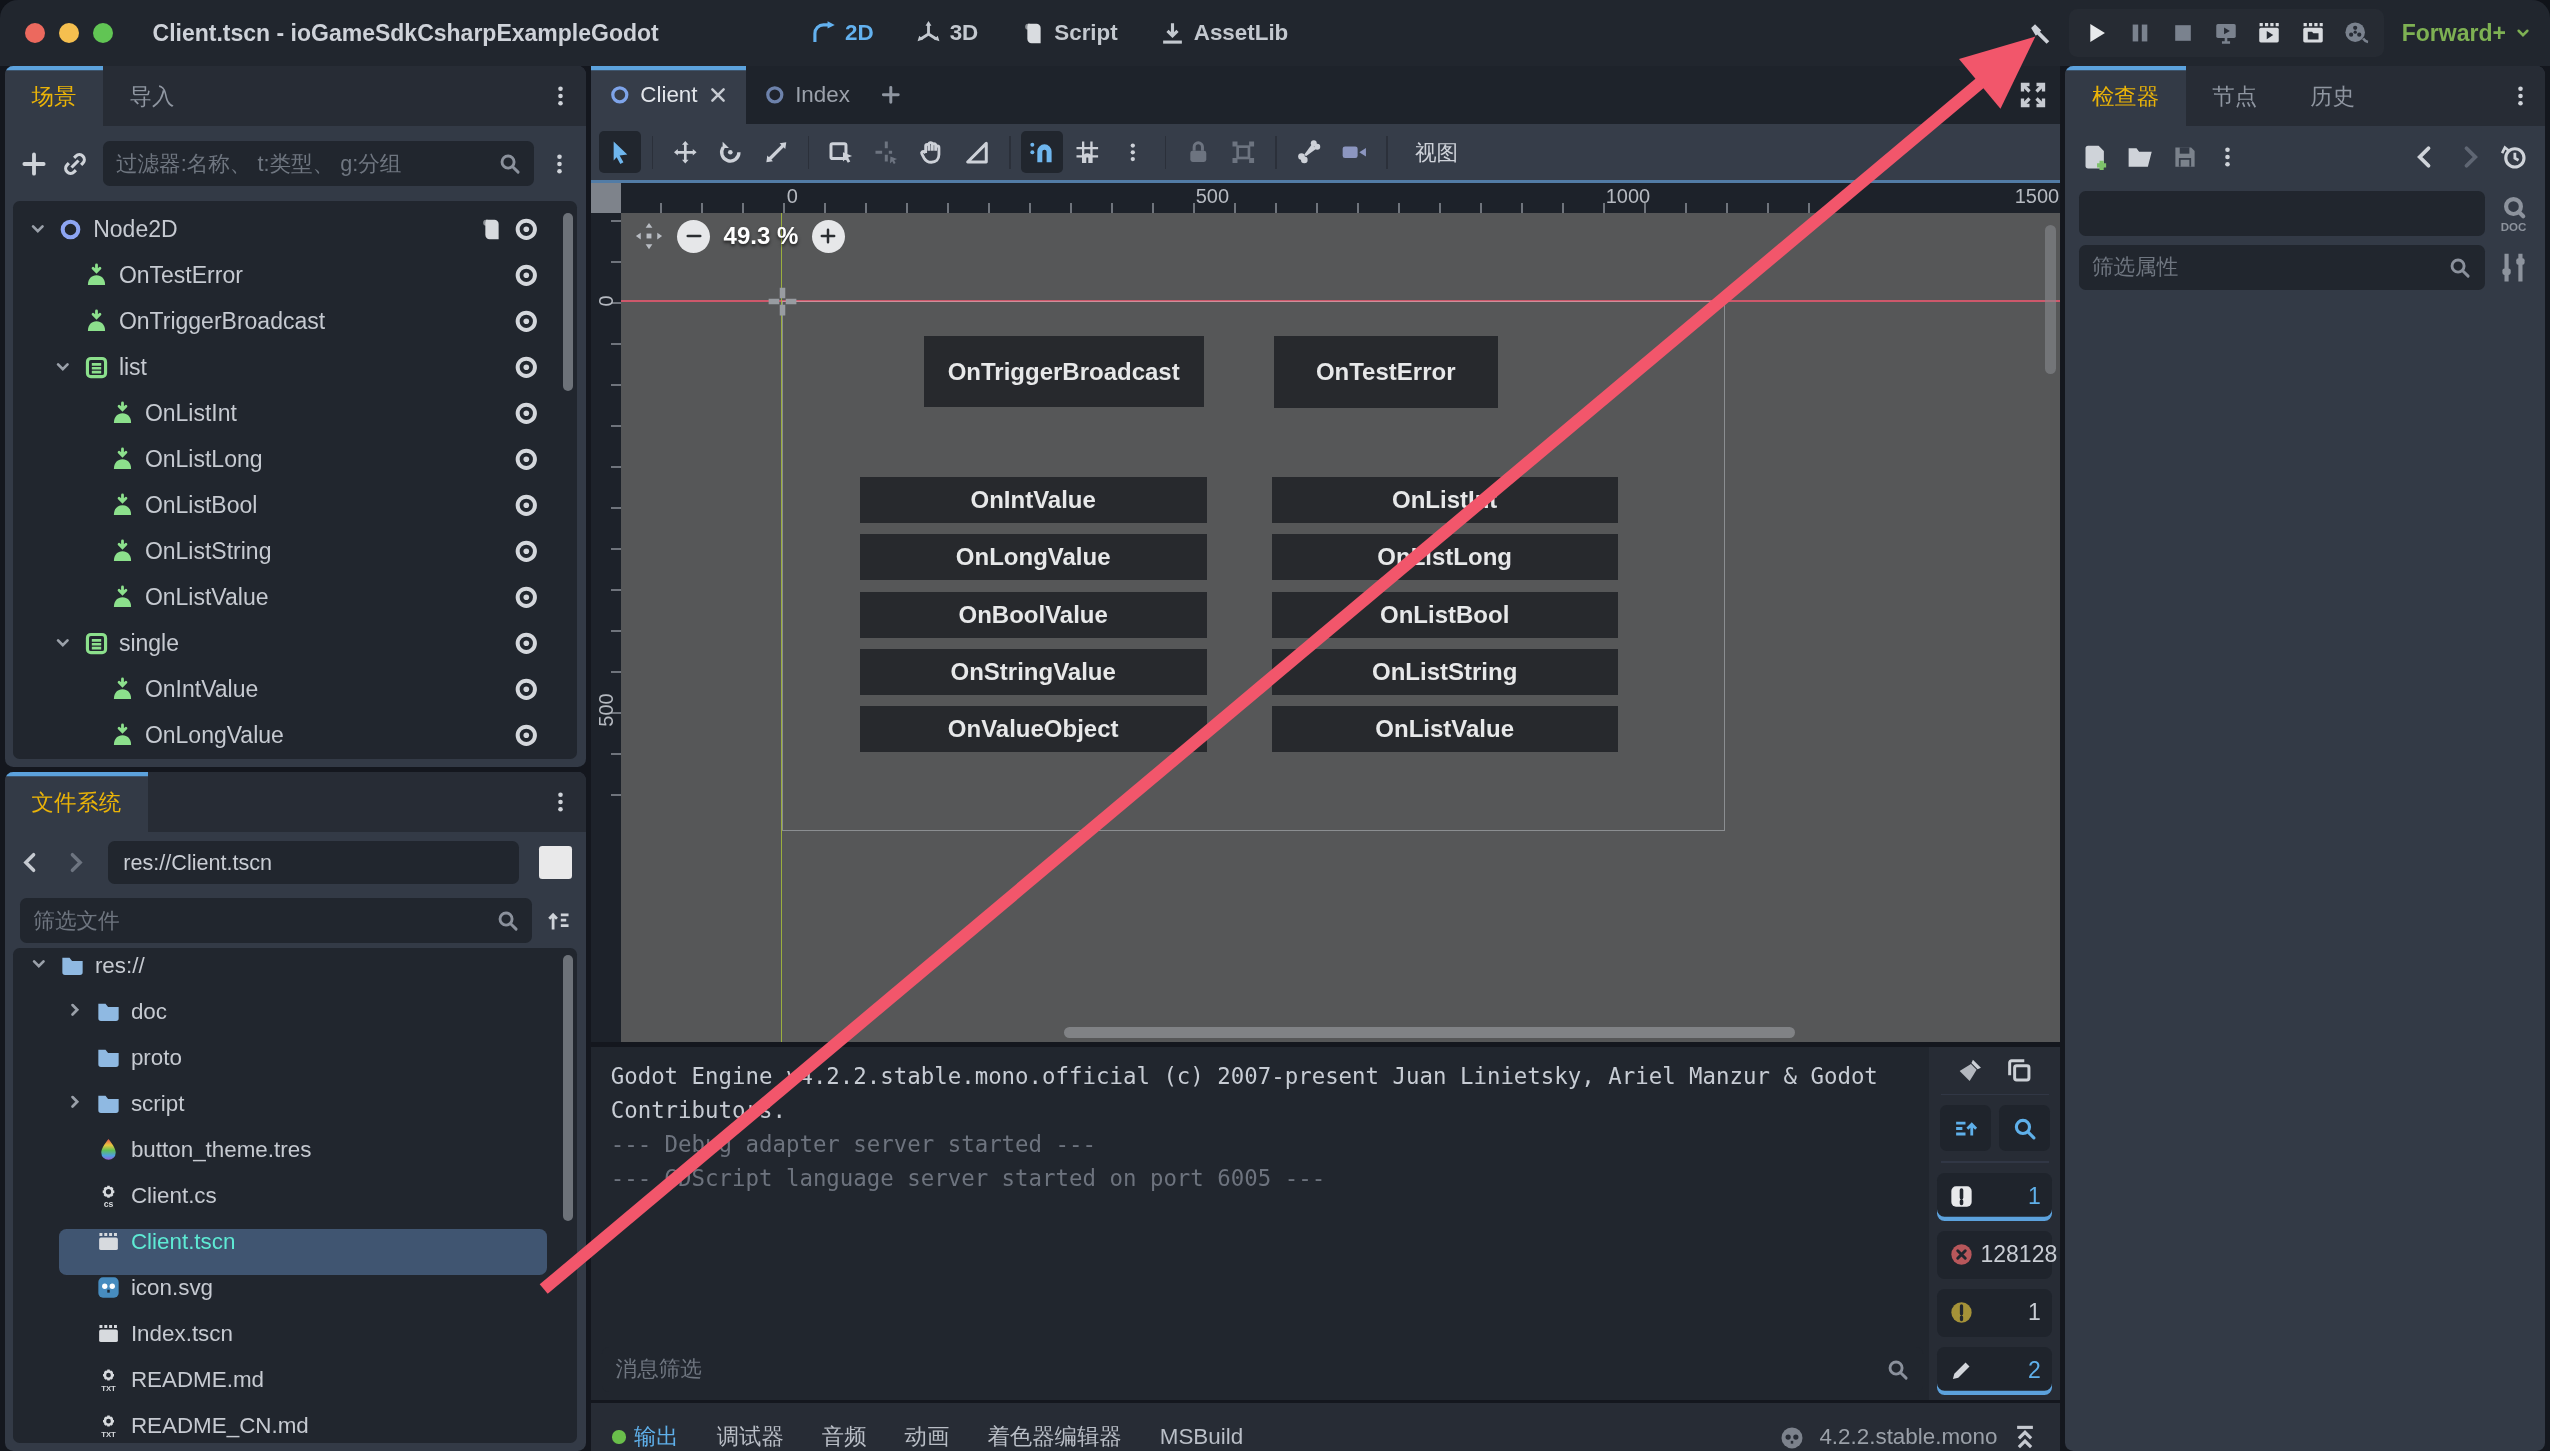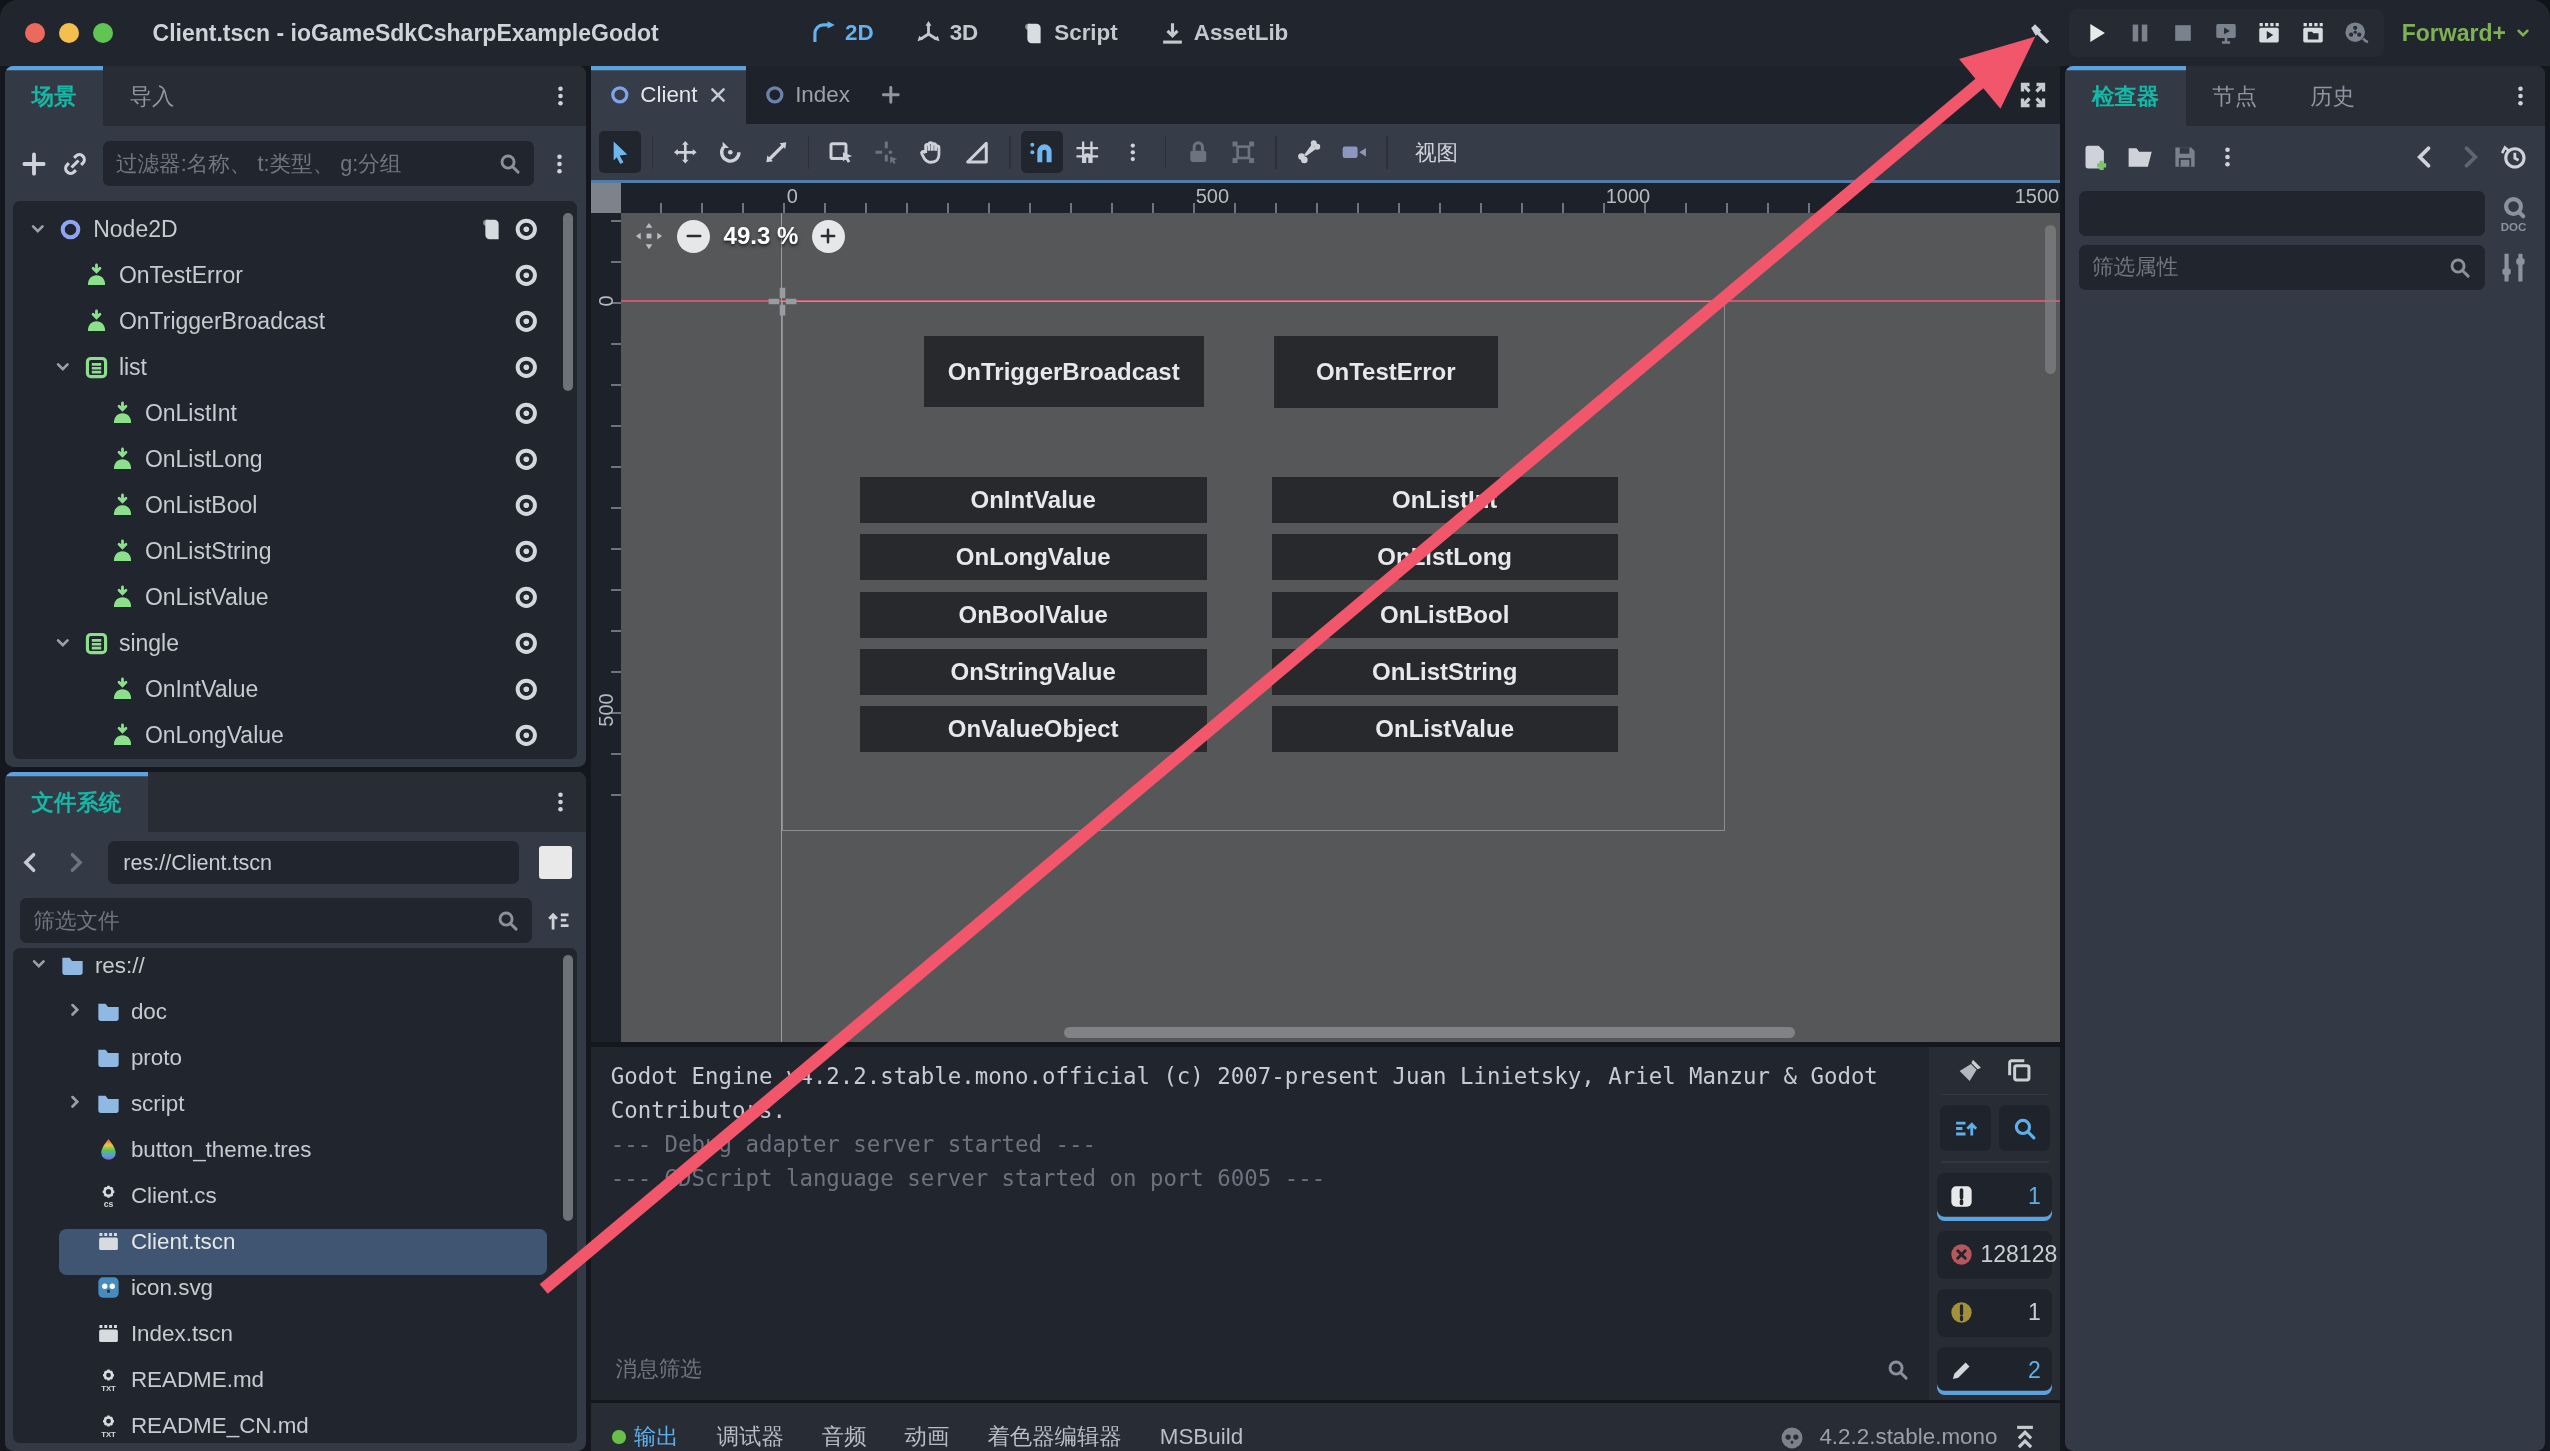--- a/index.html
+++ b/index.html
@@ -32,41 +32,41 @@
   
   .main { display:flex; height:1385px; }
   .dock-left { width:589px; display:flex; flex-direction:column; gap:5px; padding:0 3.3px 0 5px; flex:none; }
   .dock-right { width:488px; display:flex; flex-direction:column; padding:0 5px 0 3.3px; flex:none; }
   .panel { background:#333a46; border-radius:8.3px; overflow:hidden; display:flex; flex-direction:column; }
   .scene-panel { height:701px; flex:none; }
   .fs-panel, .ins-panel { flex:1; }
 
   .phead { height:60px; background:#272c35; display:flex; position:relative; flex:none; }
   .ptab { padding:0 26.6px; display:flex; align-items:center; font-size:22.4px; color:#8f96a1; }
-  .ptab.active { background:#333a46; color:#14b8a6; box-shadow:inset 0 4.2px 0 #5ca2dd;font-weight:bold; }
+  .ptab.active { background:#333a46; color:#eab308; box-shadow:inset 0 4.2px 0 #5ca2dd; }
   .phead .menu-dots { position:absolute; right:13.3px; top:50%; transform:translateY(-50%); color:#cfd3d9; width:23px; height:25px; }
 
   .ptools { height:75px; display:flex; align-items:center; gap:13.3px; padding:0 15px; flex:none; }
   .tool-ic { width:28px; height:28px; color:#cfd3d9; flex:none; }
   .filter-box { flex:1; height:45px; background:#21262e; border-radius:6.6px; display:flex; align-items:center; padding:0 13.3px; gap:8.3px; }
   .filter-box input { all:unset; flex:1; color:#c9cdd4; font-size:21.6px; min-width:0; }
   .filter-box input::placeholder { color:#6f7680; }
   .filter-box .ic { width:23px; height:23px; color:#8b919c; flex:none; }
 
   .tree { flex:1; background:#21262e; margin:0 8.3px 8.3px; border-radius:6.6px; position:relative; padding-top:5px; overflow:hidden; }
   .trow { height:46px; display:flex; align-items:center; gap:10px; padding-right:38px; font-size:23px; color:#c6cad1; white-space:nowrap; }
   .chev { width:21.6px; height:21.6px; color:#9aa0a9; flex:none; }
   .ni { width:25px; height:25px; flex:none; }
   .blue { color:#8da5f3; } .grn { color:#8ce08c; } .lt { color:#d7dade; }
   .eye { width:26.6px; height:26.6px; color:#d4d7dc; flex:none; }
   .mla { margin-left:auto; }
   .d0{padding-left:13.3px}.d1{padding-left:39px}.d2{padding-left:65px}
   .f0{padding-left:15px}.f1{padding-left:51px}
   .frow { height:46px; display:flex; align-items:flex-start; gap:10px; font-size:22.4px; color:#c6cad1; white-space:nowrap; }
-  .frow.sel { background:#405571; border-radius:7.5px; margin:0 30px 0 46px; padding-left:5px; color:#e5e5e5; }
+  .frow.sel { background:#405571; border-radius:7.5px; margin:0 30px 0 46px; padding-left:5px; color:#5eead4; }
   .sb-thumb { position:absolute; right:4.2px; width:10px; border-radius:5px; background:#6d7279; }
 
   .fs-nav { height:61px; display:flex; align-items:center; gap:20px; padding:0 13.3px; flex:none; }
   .nav-ic { width:25px; height:25px; }
   .c-lt { color:#c6cad1; } .c-dim { color:#6d7480; }
   .path-box { flex:1; height:43px; background:#21262e; border-radius:6.6px; display:flex; align-items:center; padding:0 15px; }
   .path-box input { all:unset; flex:1; color:#c9cdd4; font-size:21.6px; }
   .fs-thumbnail { width:33px; height:33px; background:#e9e9ea; border-radius:3.3px; flex:none; }
 
   

